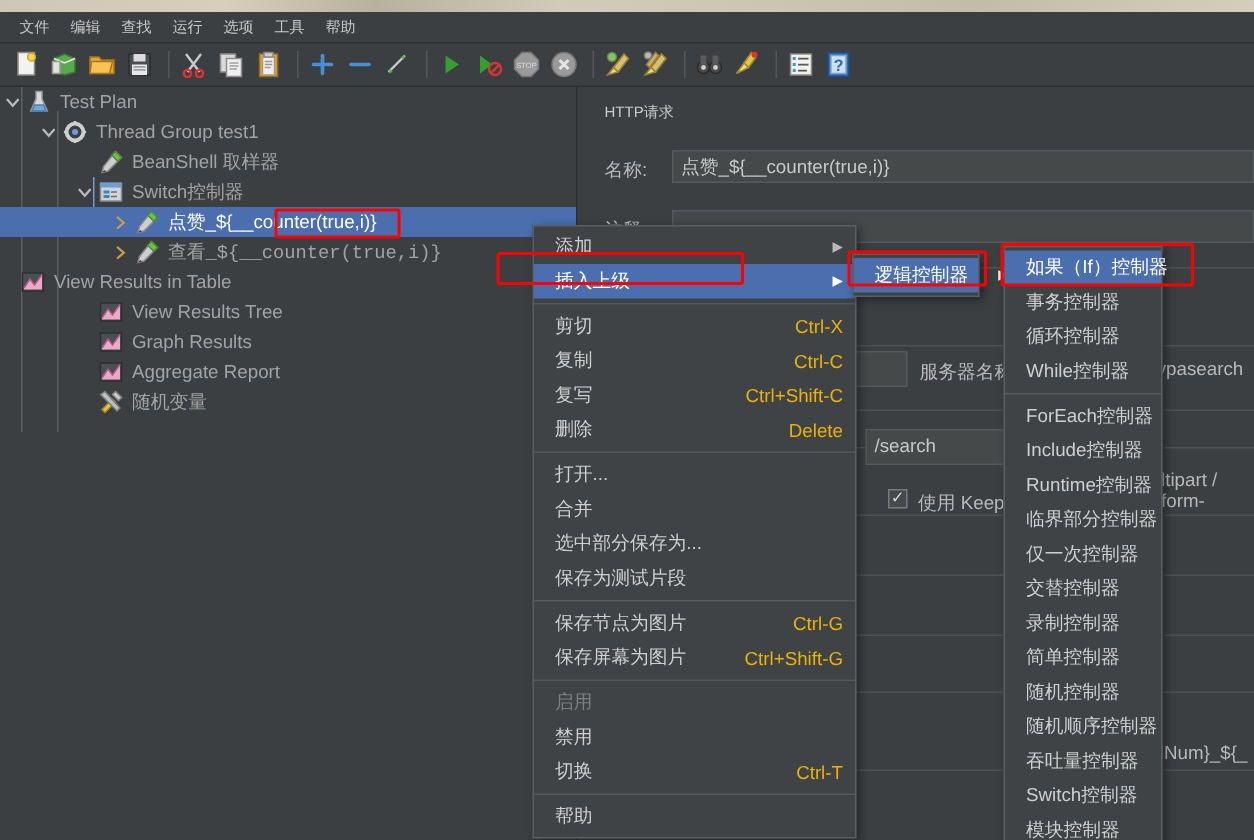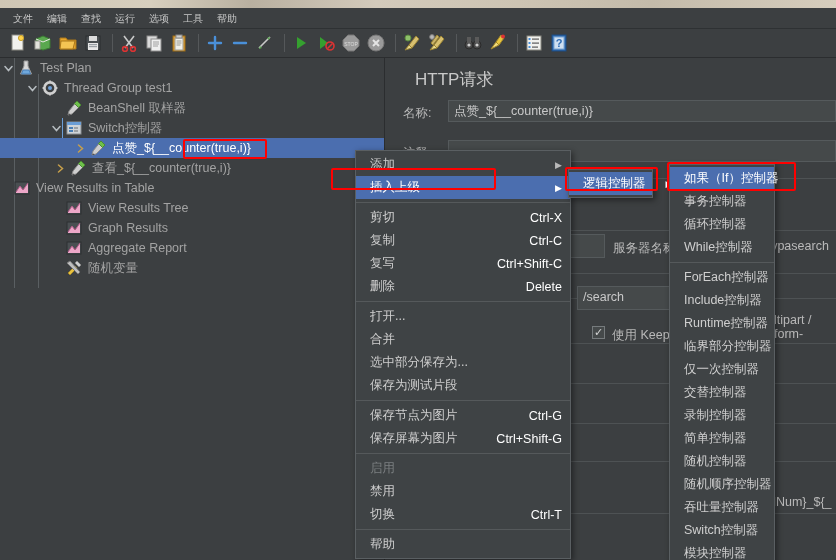--- a/index.html
+++ b/index.html
@@ -89,21 +89,21 @@
   .guide.blue { background:#6b9ed6; }
 
   
   .editor {
     position: absolute; left: 385px; top: 58px; width: 451px; height: 502px;
     background: #3c3f41;
     overflow: hidden;
   }
   .ed-title {
     position:absolute; left: 18px; top: 10px;
-    font-size: 17px; color: #c9c9c9; margin-left: 12px;
+    font-size: 10px; color: #c9c9c9;
   }
   .ed-lbl { position:absolute; color:#b9b9b9; font-size:12.5px; }
   .ed-field {
     position:absolute;
     background:#45494a;
     border:1px solid #555a5c;
     color:#c9c9c9;
     font-size:12.5px;
     box-sizing:border-box;
     padding:2px 5px;
@@ -136,21 +136,21 @@
     color: #cfcfcf;
     font-size: 12.5px;
     white-space: nowrap;
     box-sizing: border-box;
   }
   .mrow.hl { background:#4b6eaf; color:#ffffff; }
   .mrow.disabled { color:#7b7f81; }
   .mrow .acc {
     margin-left: auto;
     padding-left: 24px;
-    color: #ffffff;
+    color: #eab308;
     font-size: 12.5px;
   }
   .mrow .arrow {
     margin-left: auto;
     padding-left: 20px;
     color: #b9b9b9;
     font-size: 9px;
   }
   .mrow.hl .arrow { color:#ffffff; }
   .msep { height:1px; background:#55595b; margin: 3px 0; }
@@ -407,21 +407,21 @@
           </span>
           <span class="ticon">
             <svg width="16" height="16" viewBox="0 0 16 16">
               <path d="M11 1 L15 5 L6 14 L2 15 L3 11 Z" fill="#cfcfcf" stroke="#8a8a8a"></path>
               <path d="M11 1 L15 5 L12.5 7.5 L8.5 3.5 Z" fill="#6ec04b" stroke="#4c8a33"></path>
               <path d="M2 15 L3.6 13.4 L4.6 14.4 Z" fill="#3a3a3a"></path>
             </svg>
           </span>
           <span class="tlabel">点赞_${__counter(true,i)}</span>
         </div>
-        <div class="treerow" style="padding-left: 56px;">
+        <div class="treerow" style="padding-left: 76px; font-family: Liberation Mono, monospace;">
           <span class="twist">
             <svg width="9" height="9" viewBox="0 0 9 9">
               <path d="M2.5 1 L6.5 4.5 L2.5 8" fill="none" stroke="#c8a04a" stroke-width="1.5" stroke-linecap="round"></path>
             </svg>
           </span>
           <span class="ticon">
             <svg width="16" height="16" viewBox="0 0 16 16">
               <path d="M11 1 L15 5 L6 14 L2 15 L3 11 Z" fill="#cfcfcf" stroke="#8a8a8a"></path>
               <path d="M11 1 L15 5 L12.5 7.5 L8.5 3.5 Z" fill="#6ec04b" stroke="#4c8a33"></path>
               <path d="M2 15 L3.6 13.4 L4.6 14.4 Z" fill="#3a3a3a"></path>

